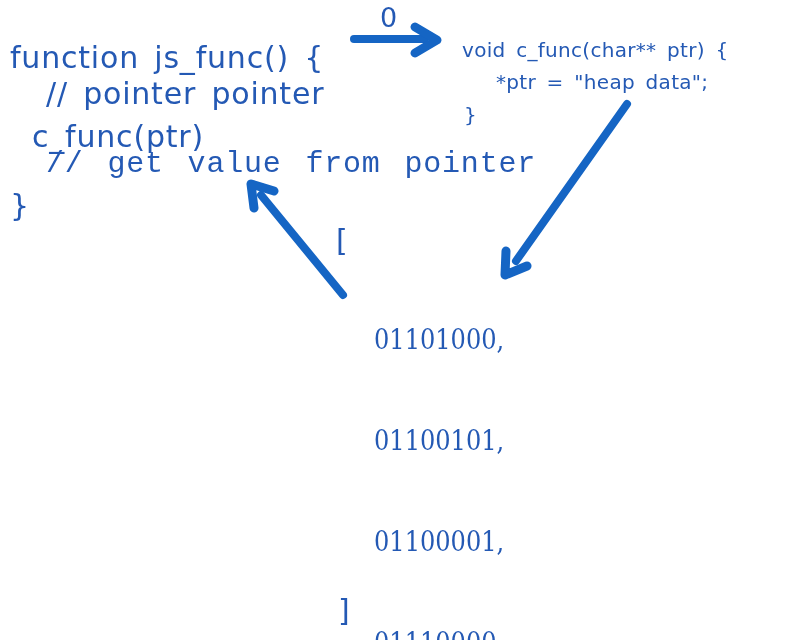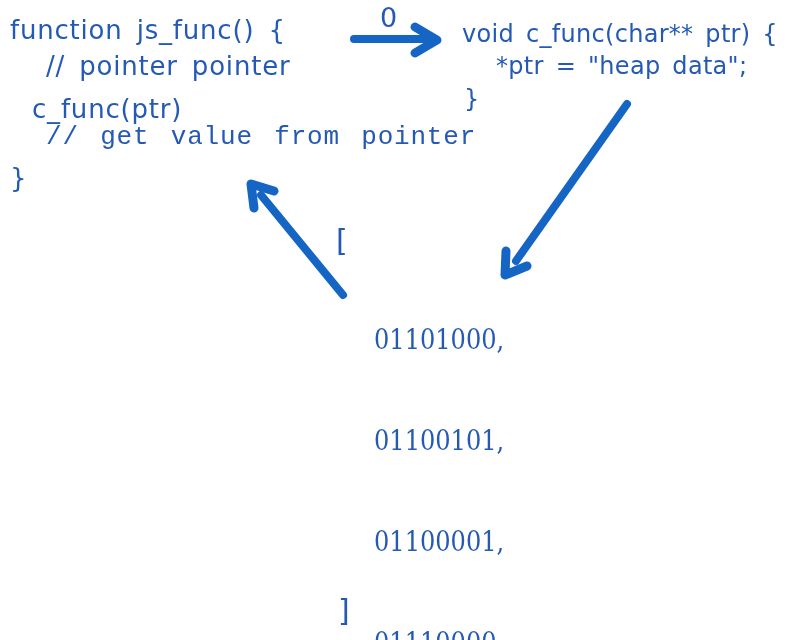--- a/index.html
+++ b/index.html
@@ -17,28 +17,30 @@
     color: var(--ink);
     font-family: "DejaVu Sans", sans-serif;
     overflow: hidden;
   }
   .line {
     position: absolute;
     white-space: pre;
     line-height: 1.1;
   }
   .js-line {
-    font-size: 26px;
+    font-size: 30px;
     letter-spacing: 0.8px;
     word-spacing: 5px;
+    margin-top: 25px;
   }
   .c-line {
-    font-size: 24px;
+    font-size: 20px;
     letter-spacing: 0.3px;
     word-spacing: 4px;
+    margin-top: 18px;
   }
   .bracket {
     position: absolute;
     font-size: 30px;
     line-height: 1;
   }
   .label-zero {
     position: absolute;
     left: 380px;
     top: 4px;

